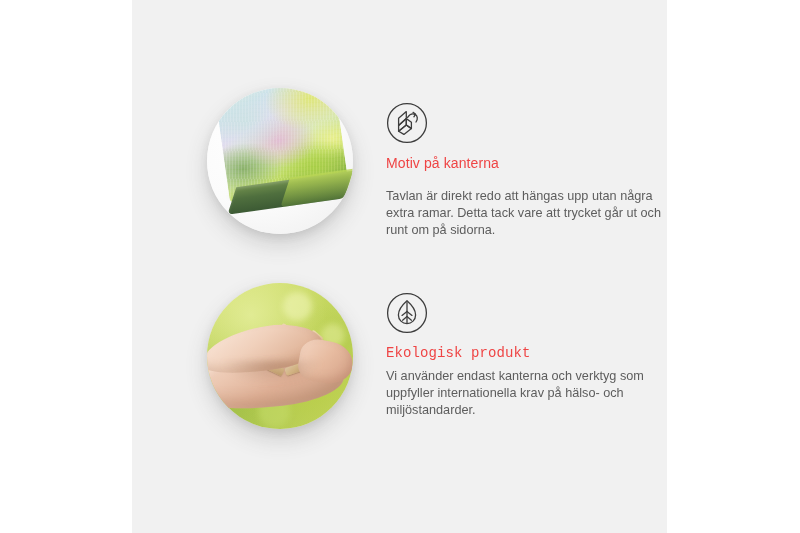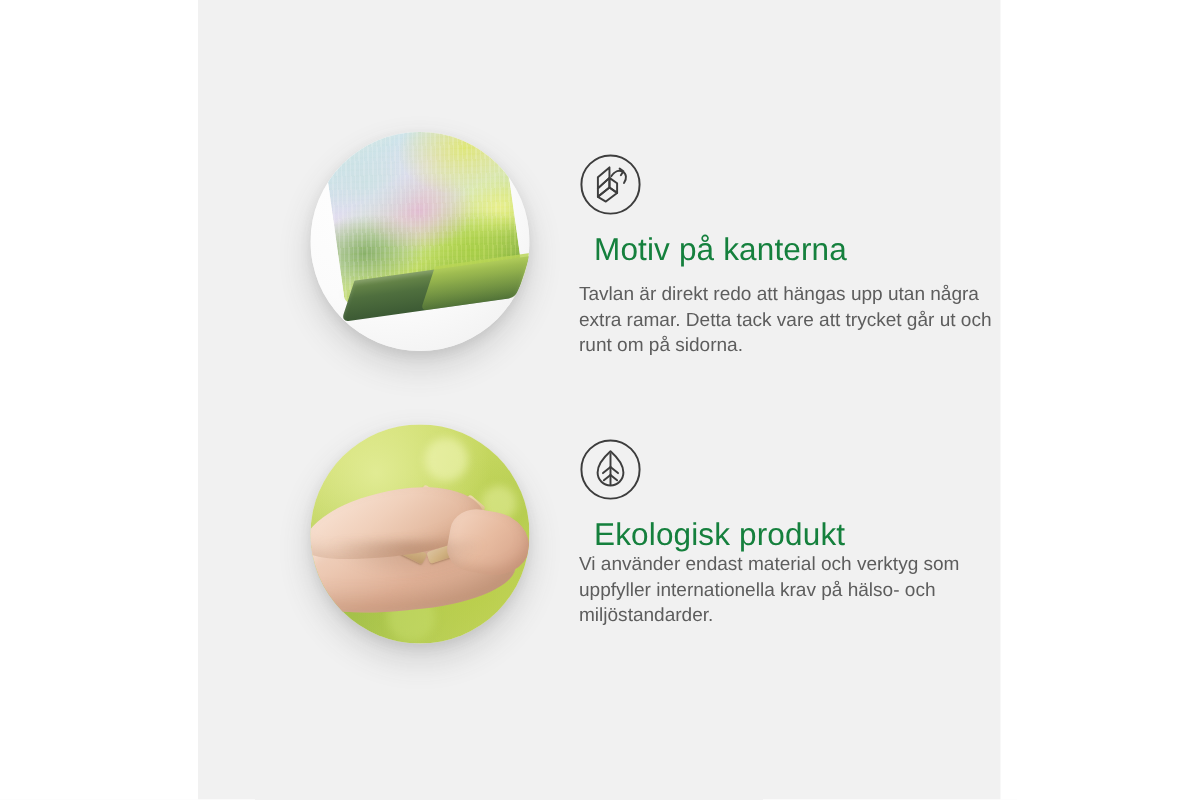--- a/index.html
+++ b/index.html
@@ -167,35 +167,35 @@
     left:10px; top:78px;
     width:110px; height:30px;
     background:radial-gradient(ellipse 60% 100% at 50% 0%, rgba(130,84,56,0.30) 0%, rgba(130,84,56,0) 78%);
     filter:blur(3px);
   }
 
   
   .text-col { position:absolute; left:252px; }
   .feat-icon { position:absolute; left:0; top:0; width:46px; height:46px; }
   .feat-title {
-    position:absolute; left:12px;
-    font-size:21px; font-weight:400; color:#15803d;
+    position:absolute; left:2px;
+    font-size:14px; font-weight:400; color:#ef4444;
     letter-spacing:0.1px; white-space:nowrap;
   }
   .feat-body {
     position:absolute; left:2px;
     font-size:12.7px; font-weight:400; color:#5d5d5d;
     line-height:16.8px; width:280px;
   }
 
   #edges-text  { top:40px; }
   #eco-text    { top:35px; }
   #edges-title { top:55px; }
   #edges-body  { top:88px; }
-  #eco-title   { top:55px; }
+  #eco-title   { top:55px;font-family:Liberation Mono, monospace; }
   #eco-body    { top:78px; }
 </style>
 </head>
 <body>
 
 <div id="stage">
 
   <div id="panel"></div>
 
   <div class="feature" id="feature-edges">
@@ -264,17 +264,17 @@
           <circle cx="23" cy="23" r="19.4"></circle>
           <path d="M23 10.8 C28.9 16.0 31.6 20.6 31.6 25.0 C31.6 29.9 27.7 33.6 23 33.6 C18.3 33.6 14.4 29.9 14.4 25.0 C14.4 20.6 17.1 16.0 23 10.8 Z"></path>
           <path d="M23 12.6 L23 33.4"></path>
           <path d="M23 21.4 L18.0 25.4"></path>
           <path d="M23 21.4 L28.0 25.4"></path>
           <path d="M23 26.6 L18.6 30.2"></path>
           <path d="M23 26.6 L27.4 30.2"></path>
         </svg>
       </div>
       <div class="feat-title" id="eco-title">Ekologisk produkt</div>
-      <div class="feat-body" id="eco-body">Vi använder endast material och verktyg som uppfyller internationella krav på hälso- och miljöstandarder.</div>
+      <div class="feat-body" id="eco-body">Vi använder endast kanterna och verktyg som uppfyller internationella krav på hälso- och miljöstandarder.</div>
     </div>
   </div>
 
 </div>
 
 </body></html>

